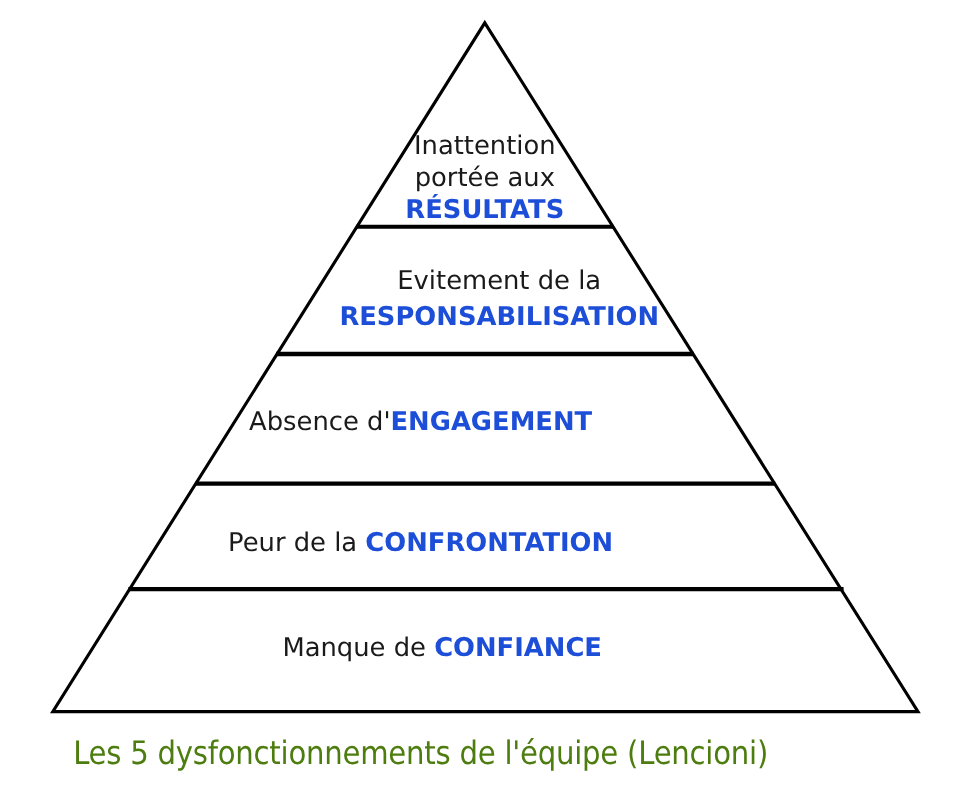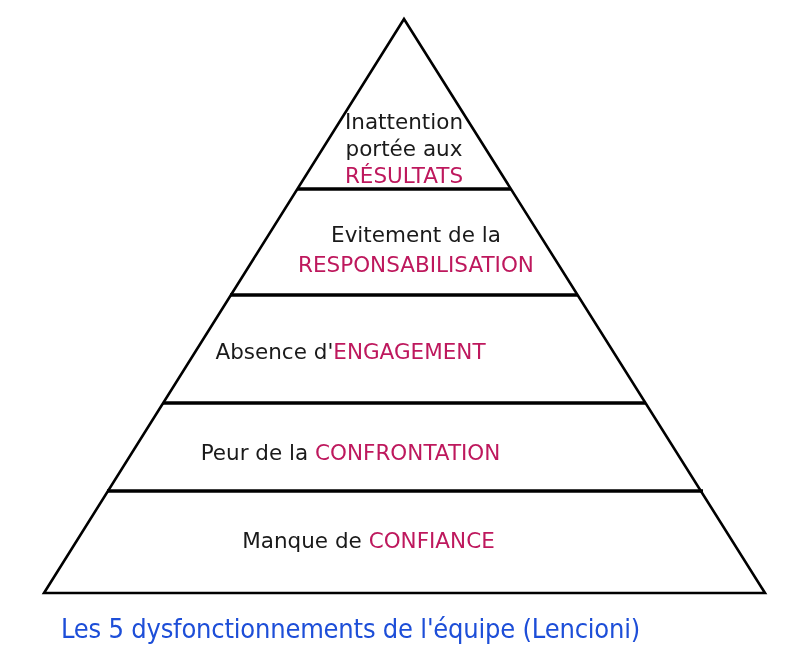--- a/index.html
+++ b/index.html
@@ -29,21 +29,22 @@
   .tier-label {
     position: absolute;
     text-align: center;
     color: #1a1a1a;
     font-family: "DejaVu Sans", sans-serif;
     line-height: 1.22;
     white-space: nowrap;
     pointer-events: none;
   }
   .tier-label .hl {
-    color: #be185d;
+    color: #1d4ed8;
+    font-weight: bold;
   }
   #tier-label-results {
     left: 0;
     right: 0;
     top: 108px;
     font-size: 21.5px;
     line-height: 27px;
     white-space: normal;
     width: 230px;
     margin-left: 289px;
@@ -78,21 +79,21 @@
     padding-left: 36px;
   }
   #caption {
     position: absolute;
     left: 0;
     right: 0;
     top: 613px;
     text-align: center;
     font-family: "DejaVu Sans Condensed", "Liberation Sans Narrow", "DejaVu Sans", sans-serif;
     font-size: 27px;
-    color: #1d4ed8;
+    color: #4d7c0f;
     letter-spacing: -0.2px;
     white-space: nowrap;
   }
 </style>
 </head>
 <body>
 
 <div id="stage">
 
   <svg id="pyramid-svg" viewBox="0 0 809 670" xmlns="http://www.w3.org/2000/svg">

